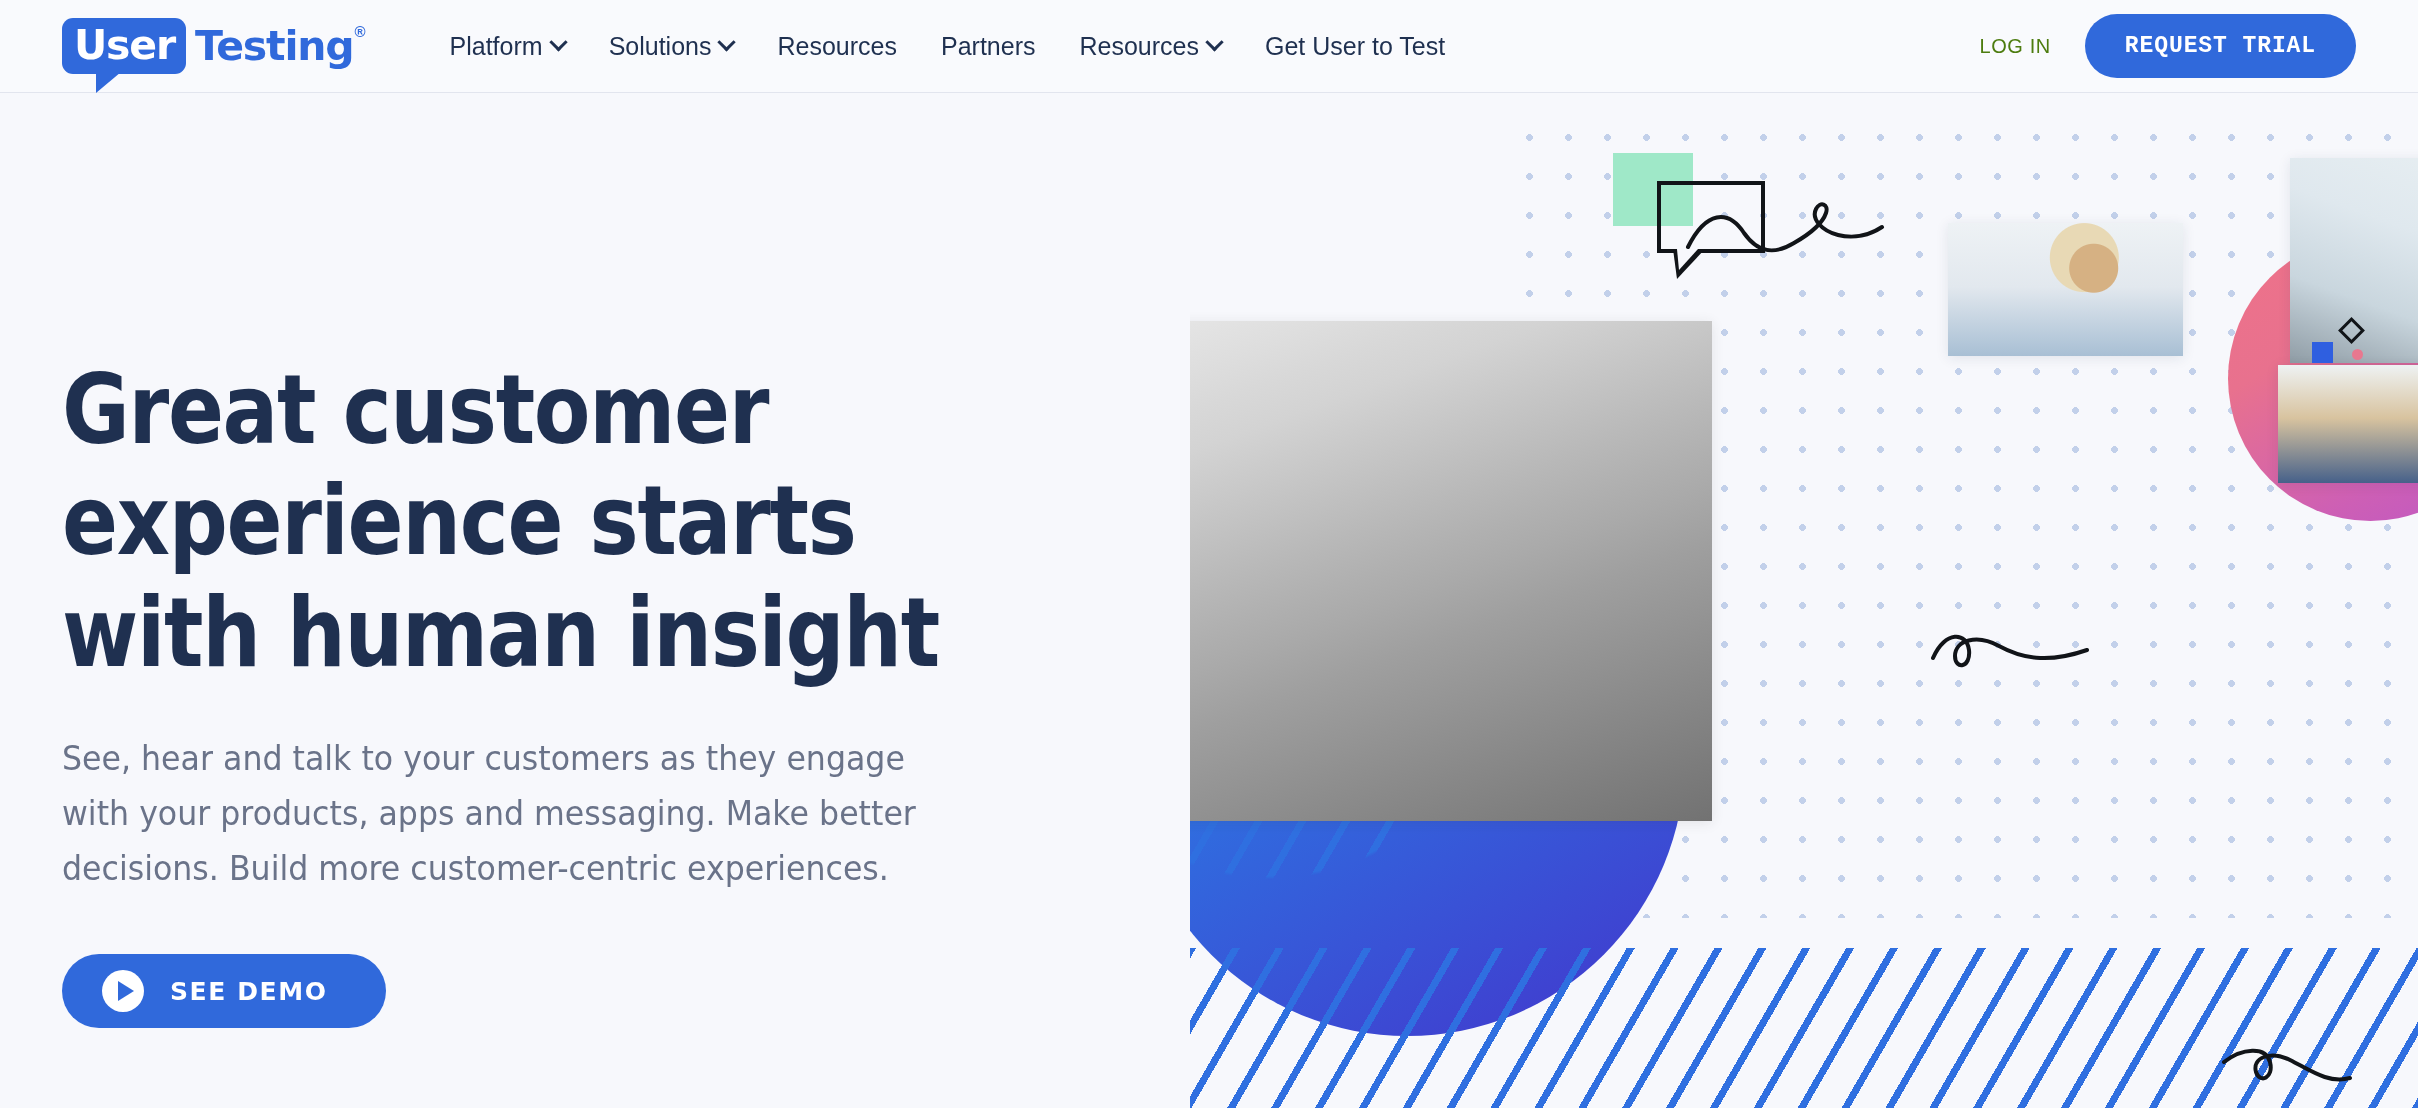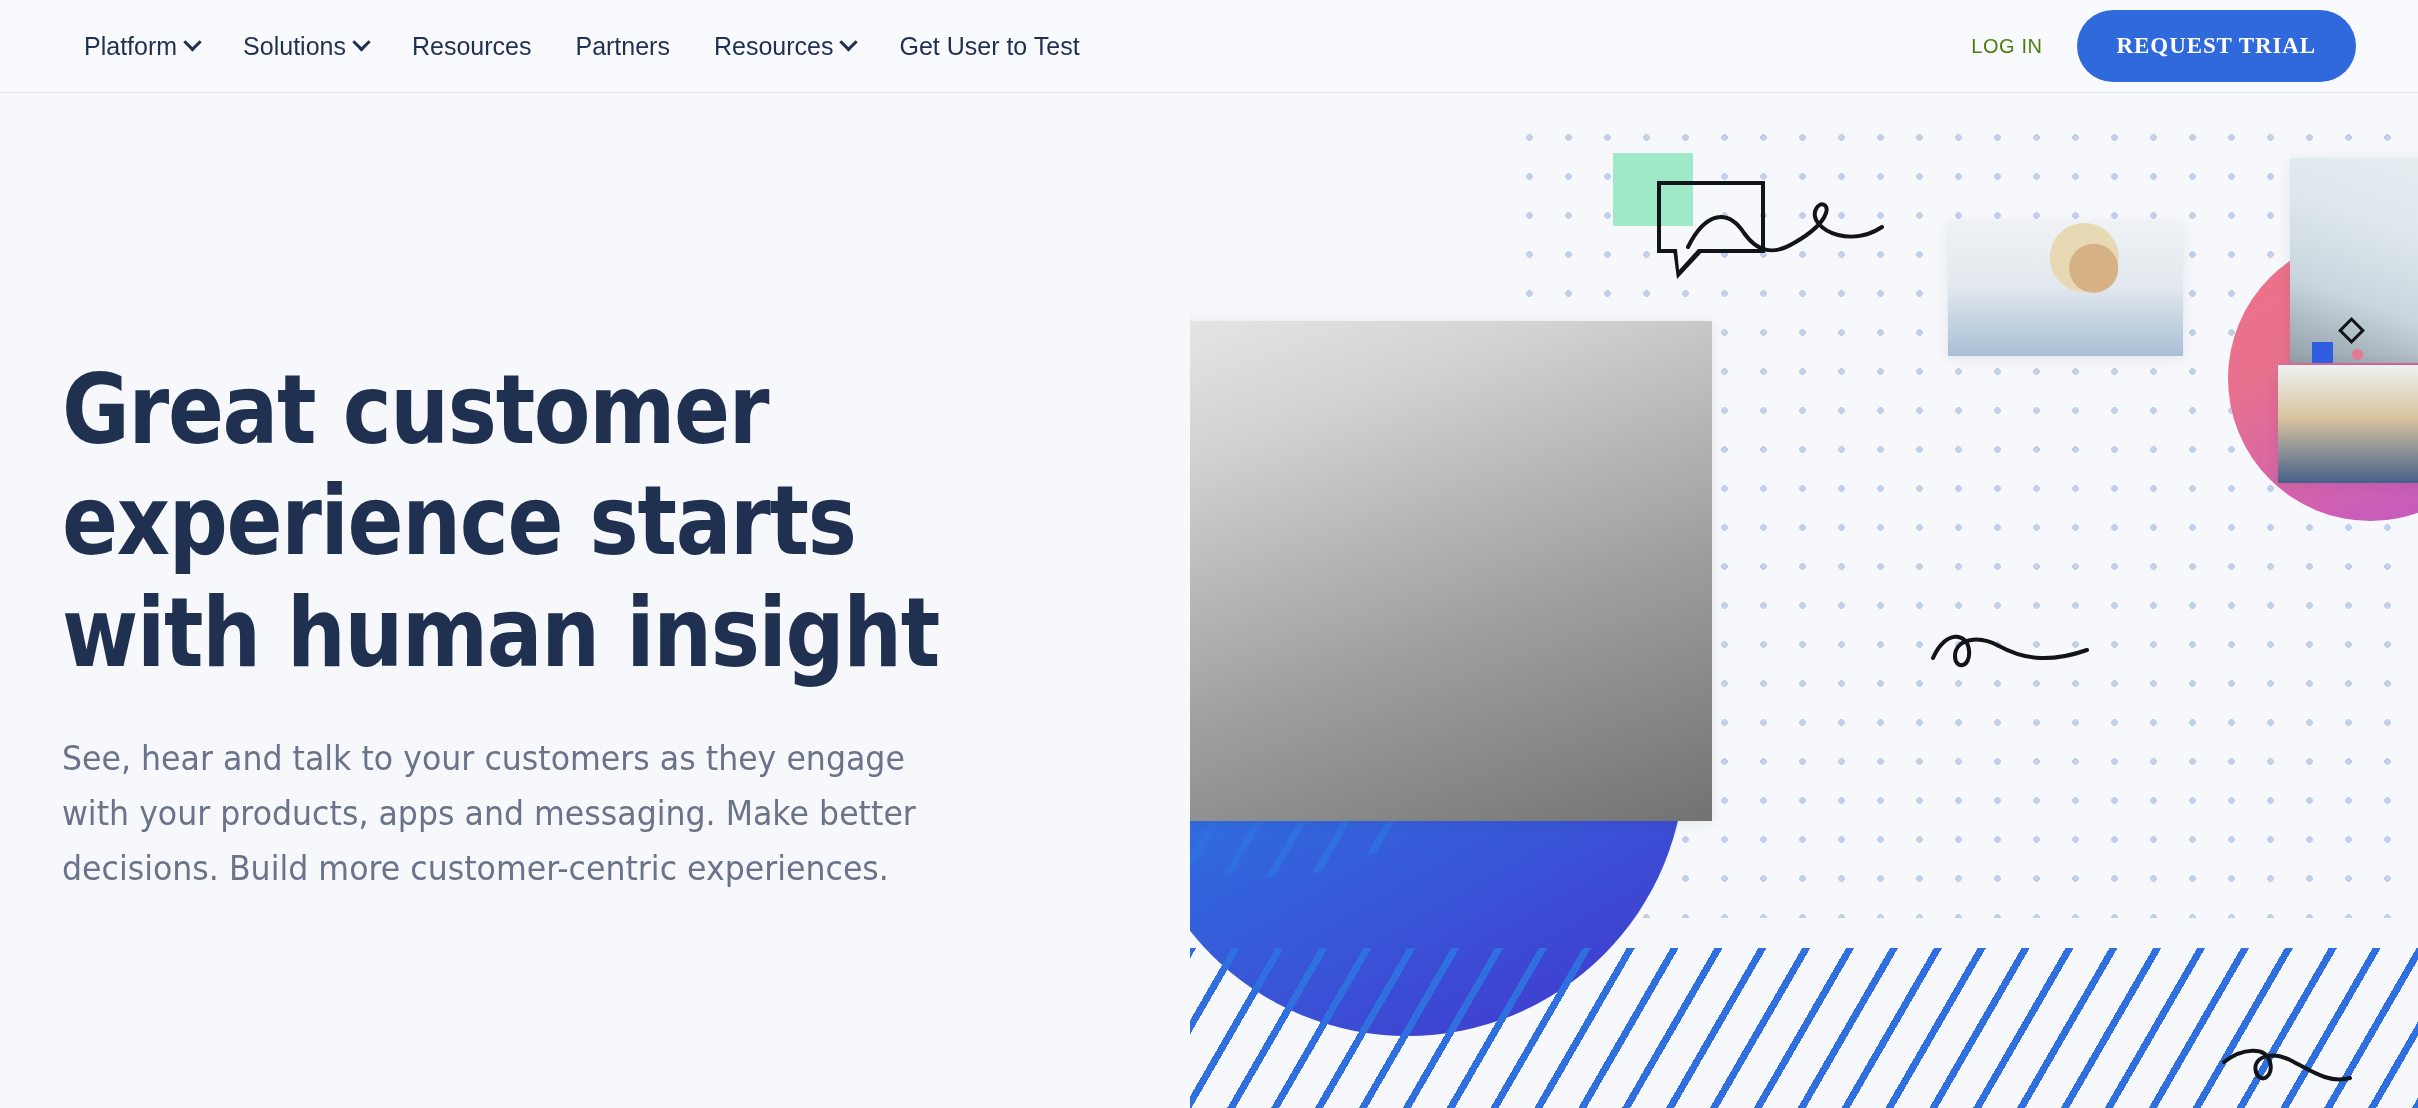--- a/index.html
+++ b/index.html
@@ -131,24 +131,24 @@
     white-space: nowrap;
   }
   .trial-btn {
     background: #3069db;
     color: #ffffff;
     font-size: 23px;
     font-weight: bold;
     letter-spacing: 0.9px;
     border: none;
     border-radius: 40px;
-    height: 72px;
+    height: 64px;
     padding: 0 40px;
     cursor: pointer;
-    font-family: Liberation Serif, serif;
+    font-family: Liberation Mono, monospace;
     white-space: nowrap;
   }
 
   
   .hero-left {
     position: absolute;
     top: 93px;
     left: 62px;
     width: 1100px;
     padding-top: 262px;
@@ -378,20 +378,27 @@
     background: #e8788f;
   }
 </style>
 </head>
 <body>
 
 <div class="page">
 
   <div class="navbar">
 
+    <div class="logo">
+      <div class="logo-bubble">
+        <span class="logo-user">User</span>
+      </div>
+      <span class="logo-testing">Testing</span>
+      <span class="logo-reg">®</span>
+    </div>
 
     <div class="nav-links">
       <div class="nav-item">
         <span>Platform</span>
         <span class="chev"></span>
       </div>
       <div class="nav-item">
         <span>Solutions</span>
         <span class="chev"></span>
       </div>
@@ -423,20 +430,26 @@
       <span>with human insight</span>
     </h1>
 
     <p class="subhead">
       <span>See, hear and talk to your customers as they engage</span><br>
       <span>with your products, apps and messaging. Make better</span><br>
       <span>decisions. Build more customer-centric experiences.</span>
     </p>
 
     <div class="cta-row">
+      <button class="btn btn-primary">
+        <span class="play-circle white">
+          <span class="tri blue"></span>
+        </span>
+        <span>SEE DEMO</span>
+      </button>
 
     </div>
   </div>
 
   <div class="collage">
 
     <div class="dots"></div>
 
     <div class="circle-pink"></div>
     <div class="circle-blue"></div>

